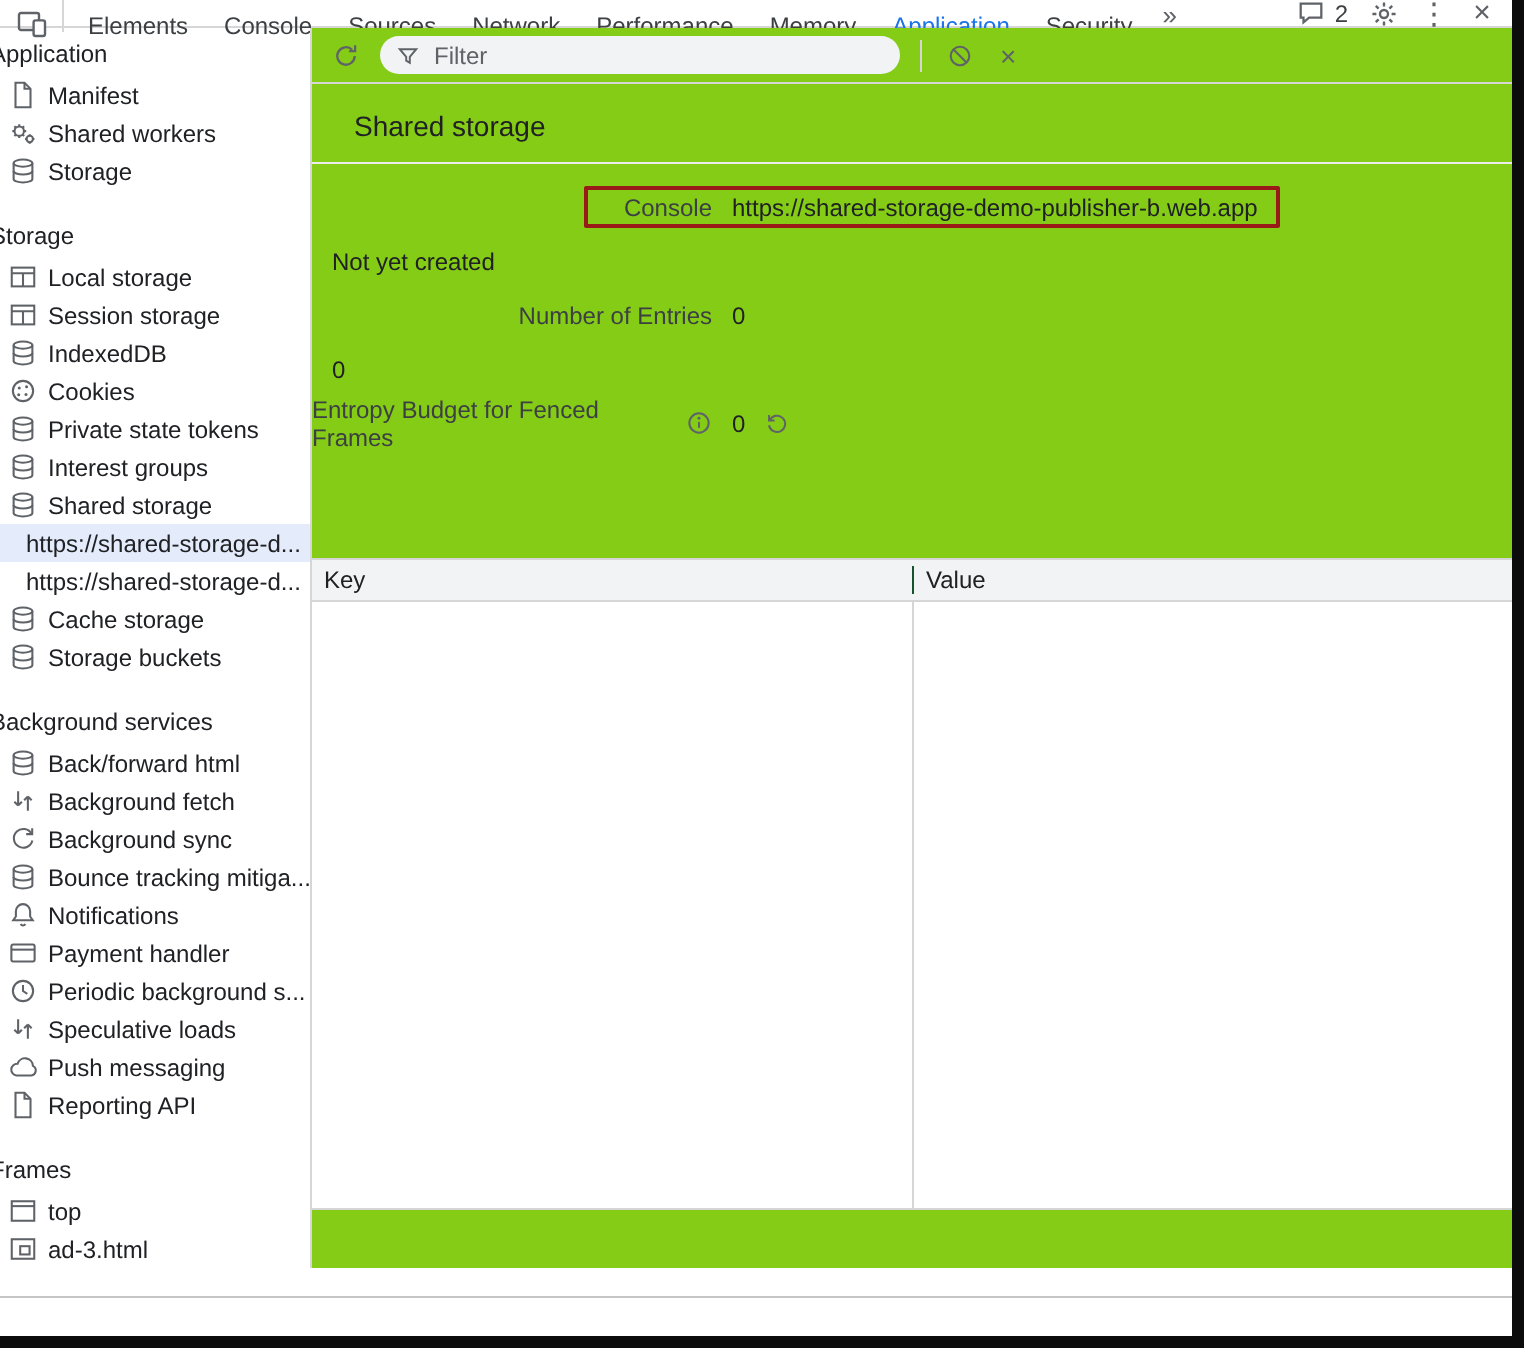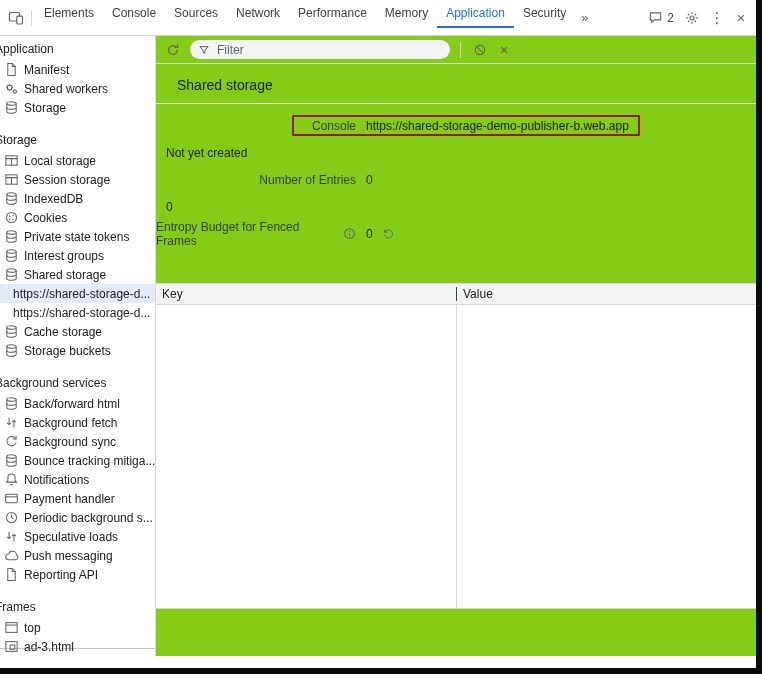--- a/index.html
+++ b/index.html
@@ -4,21 +4,21 @@
 <style>
   html,body{margin:0;padding:0;background:#fff;}
   *{box-sizing:border-box;}
   body{font-family:"Liberation Sans","DejaVu Sans",sans-serif;font-size:12px;color:#202124;}
   .stage{position:relative;width:762px;height:674px;background:#fff;overflow:hidden;}
   .edge-right{position:absolute;top:0;right:0;width:6px;height:100%;background:#0c0c0c;}
   .edge-bottom{position:absolute;left:0;bottom:0;width:100%;height:6px;background:#0c0c0c;}
   .chrome{position:absolute;top:0;left:0;width:756px;height:649px;border-bottom:1px solid #c6c6c6;background:#fff;}
 
   
-  .tabbar{height:36px;display:flex;align-items:center;border-bottom:1px solid #d6d6d6;padding-left:4px;background:#fff;}
+  .tabbar{height:14px;display:flex;border-bottom:1px solid #d6d6d6;padding-left:4px;background:#fff;}
   .tb-icon{display:inline-flex;align-items:center;justify-content:center;width:24px;height:24px;color:#5f6368;cursor:pointer;flex:none;}
   .tb-icon svg{width:16px;height:16px;}
   .tb-divider{width:1px;height:16px;background:#d6d6d6;margin:0 3px;flex:none;}
   .tabs{display:flex;height:100%;}
   .tab{padding:0 9px;line-height:27px;height:28px;color:#3c4043;cursor:pointer;white-space:nowrap;}
   .tab.active{color:#1a73e8;box-shadow:inset 0 -2px 0 #1a73e8;}
   .more-tabs{color:#5f6368;padding:0 6px;cursor:pointer;font-size:13px;}
   .tb-spacer{flex:1;}
   .tb-right{display:flex;align-items:center;gap:2px;padding-right:4px;}
   .console-badge{display:flex;align-items:center;gap:4px;color:#5f6368;cursor:pointer;padding:0 4px;}
@@ -52,21 +52,21 @@
 
   .report-title{padding:13px 0 10px 21px;font-size:14px;color:#202124;border-bottom:1px solid #ececec;}
   .details{position:relative;padding-top:8px;}
   .detail-row{display:flex;align-items:center;height:27px;}
   .detail-label{display:flex;justify-content:flex-end;align-items:center;gap:4px;width:200px;color:#3c4043;flex:none;}
   .detail-value{display:flex;align-items:center;gap:9px;margin-left:10px;color:#202124;}
   .info-i{width:13px;height:13px;color:#5f6368;cursor:pointer;}
   .reset-i{width:13px;height:13px;color:#5f6368;cursor:pointer;}
   .annotation-box{position:absolute;left:136px;top:11px;width:348px;height:21px;border:2px solid #9a1a1a;border-radius:1px;pointer-events:none;}
 
-  .kv-table{margin-top:36px;border-top:1px solid #d6d6d6;border-bottom:1px solid #d6d6d6;}
+  .kv-table{margin-top:54px;border-top:1px solid #d6d6d6;border-bottom:1px solid #d6d6d6;}
   .thead{display:flex;height:21px;background:#f1f3f4;border-bottom:1px solid #d6d6d6;align-items:center;color:#202124;}
   .th{width:50%;padding-left:6px;}
   .th + .th{border-left:1px solid #14532d;}
   .tbody{display:flex;height:303px;background:#fff;}
   .td-col{width:50%;}
   .td-col + .td-col{border-left:1px solid #d6d6d6;}
 </style>
 </head>
 <body>
 

